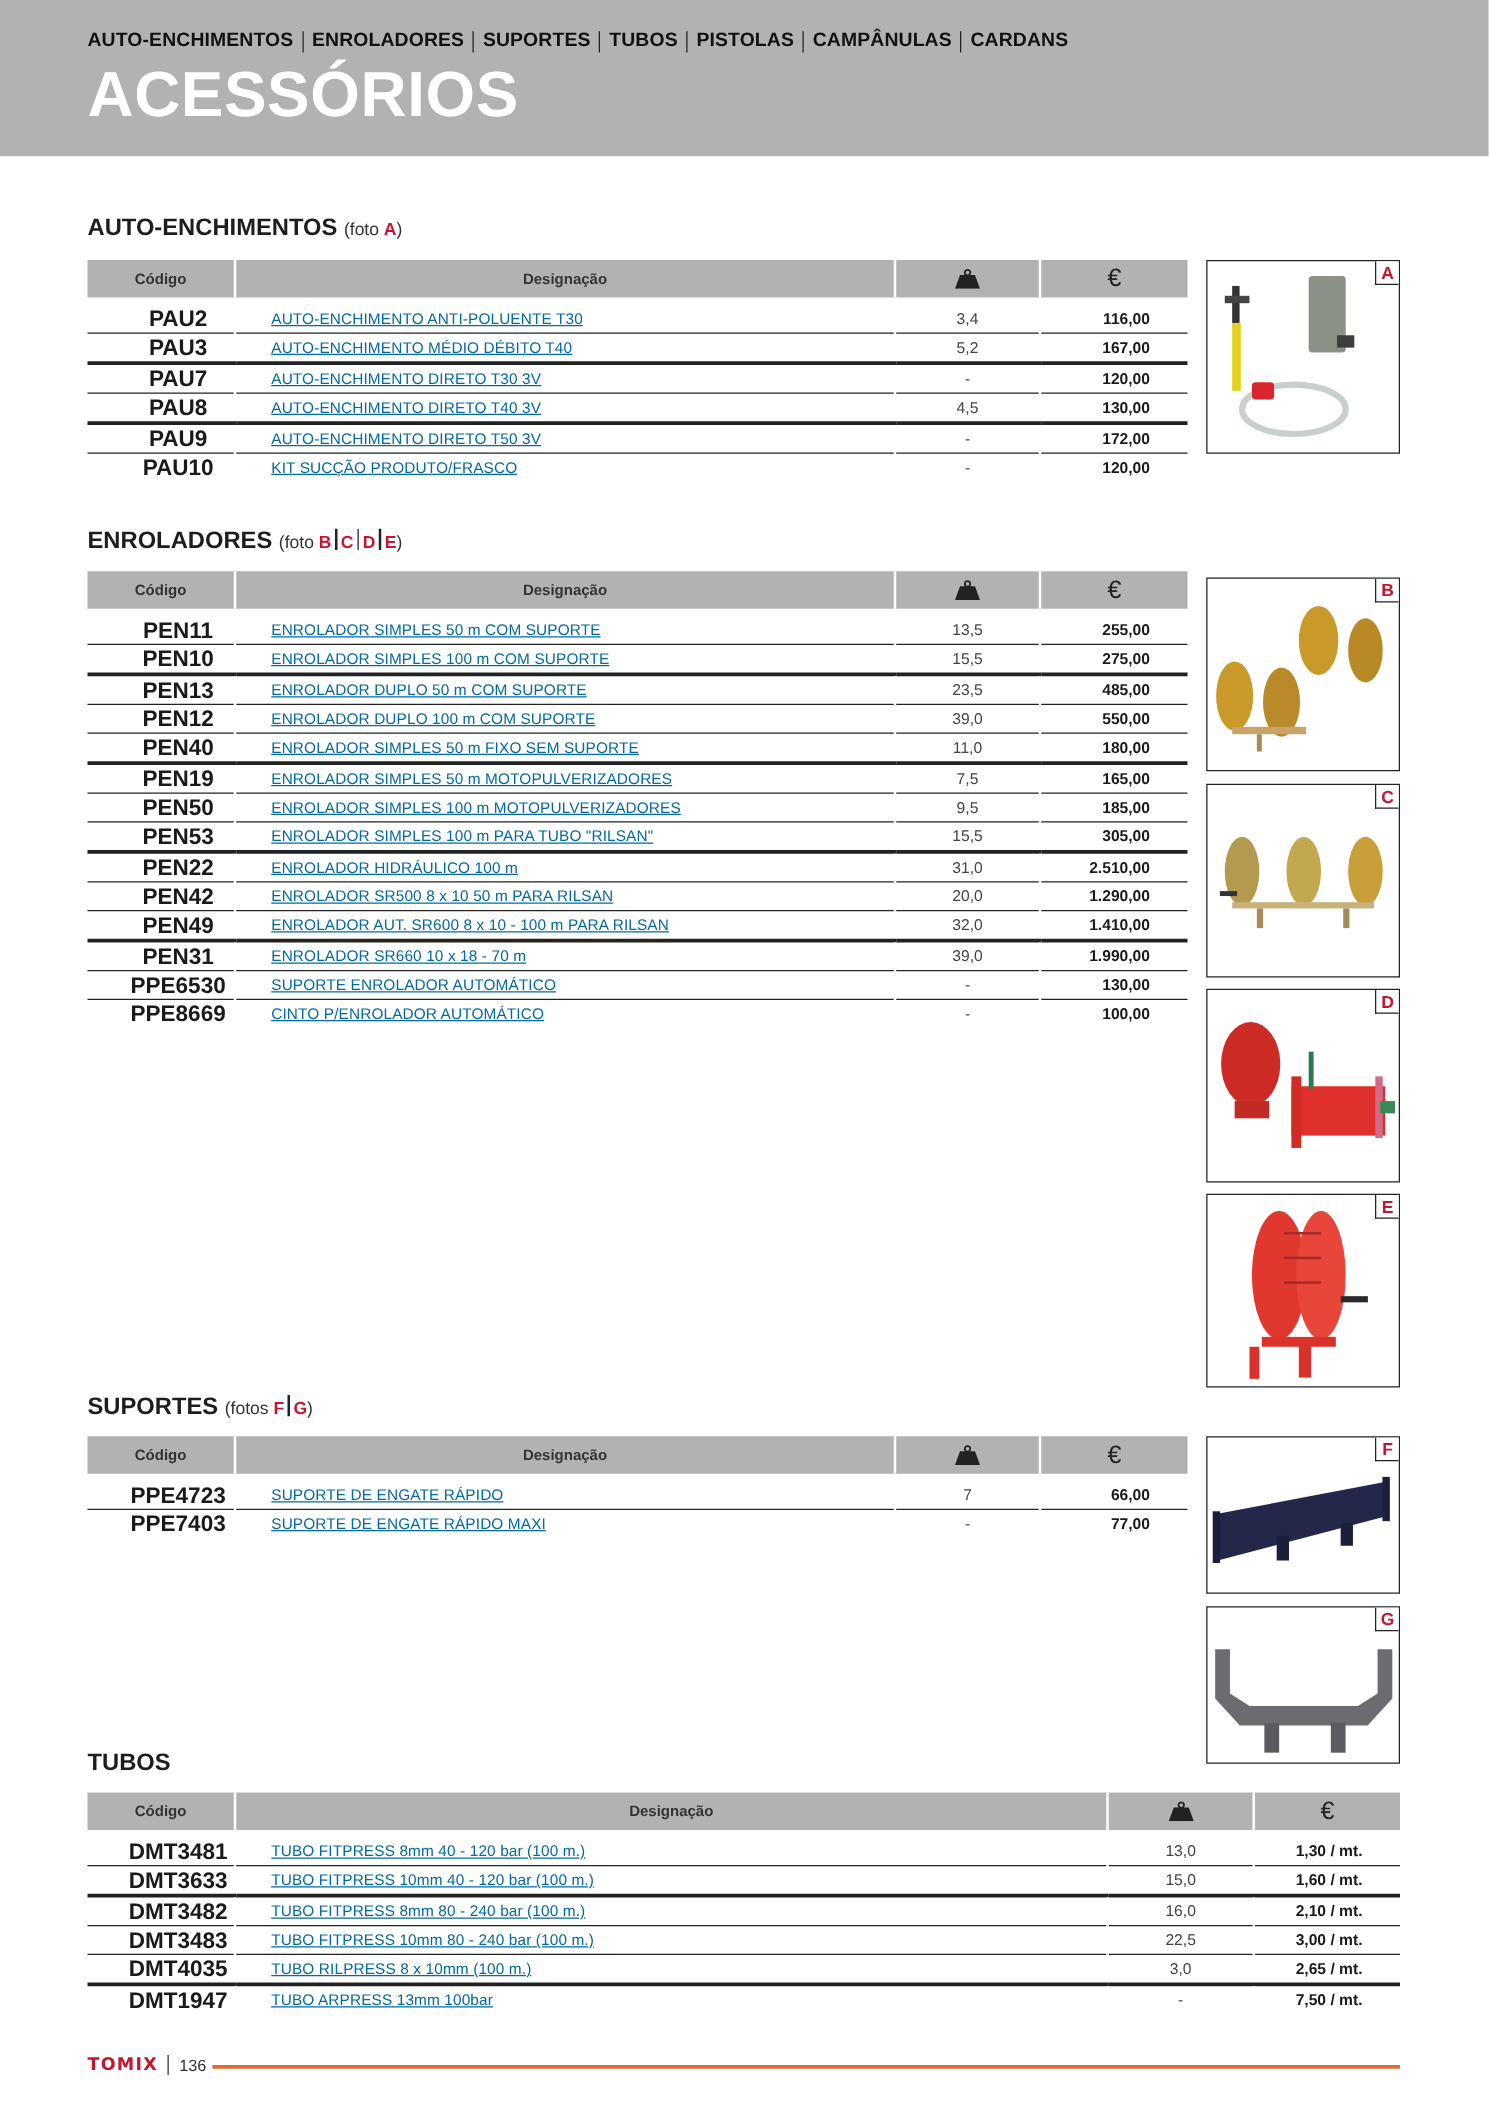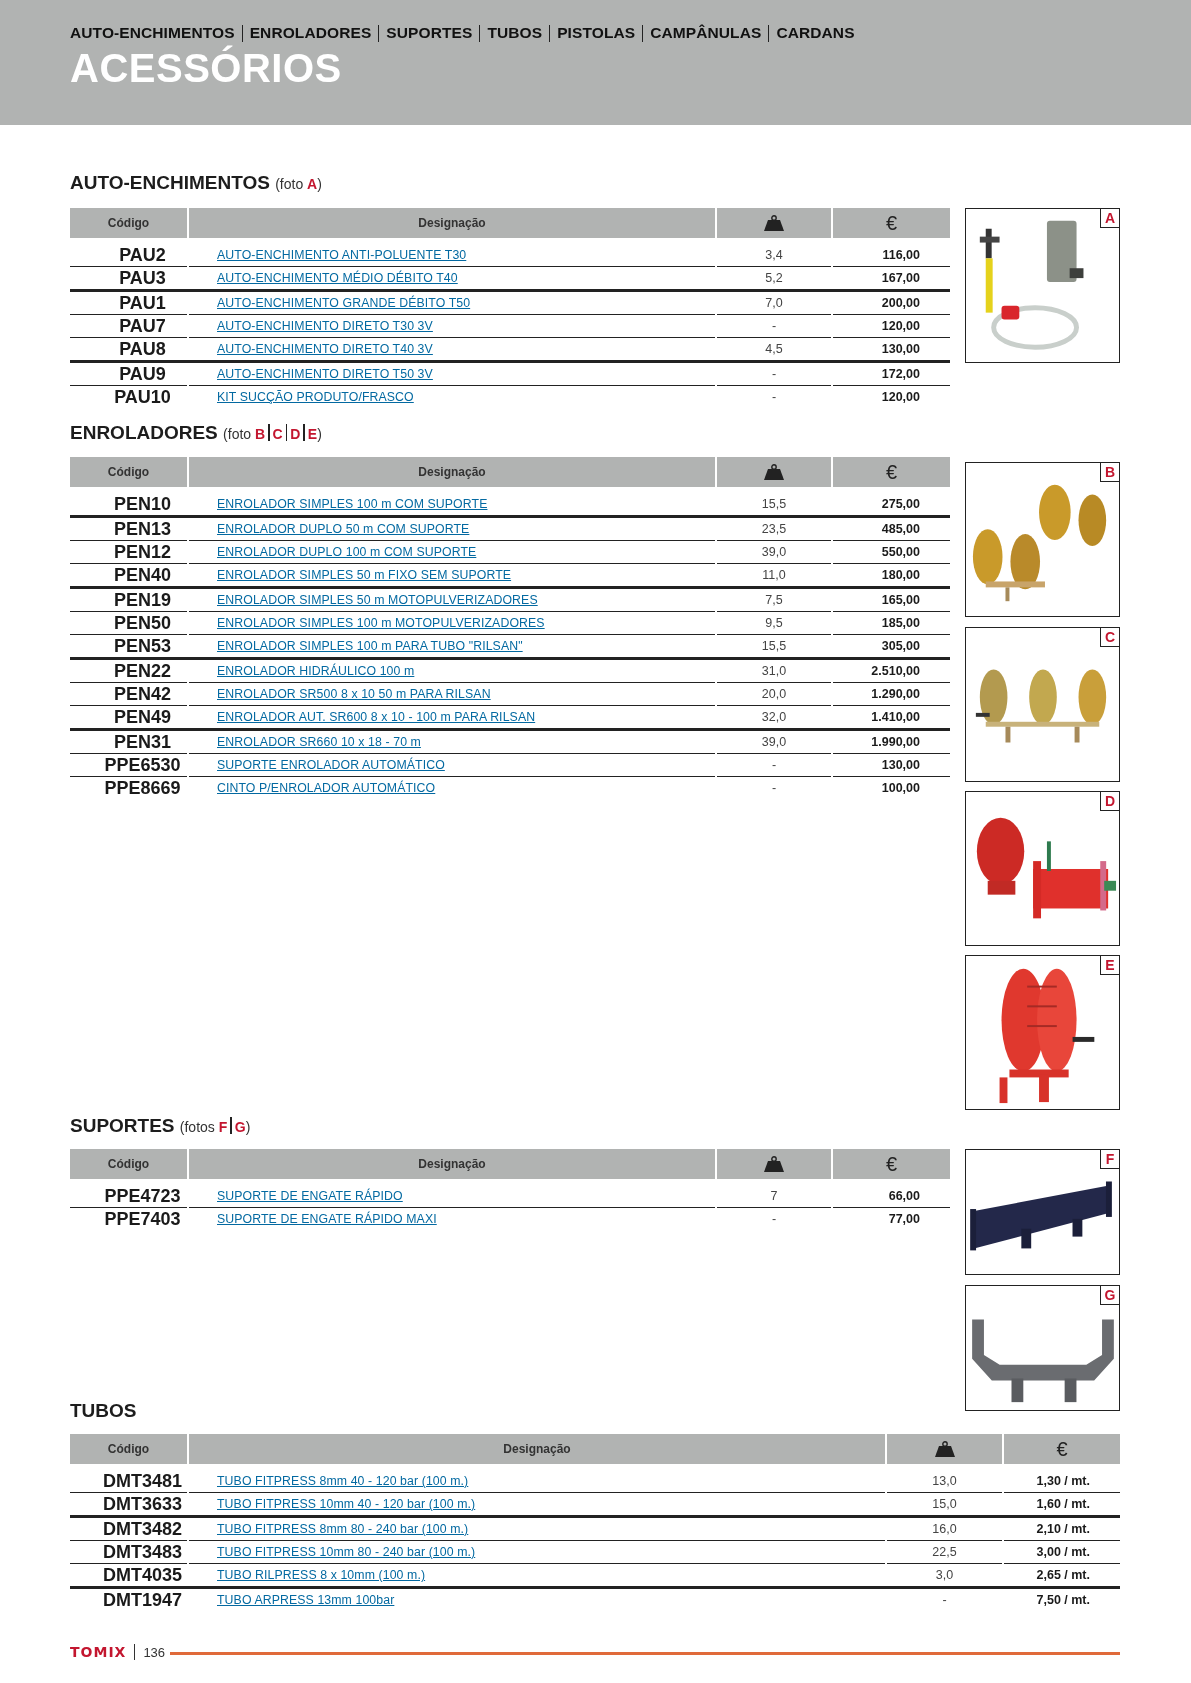--- a/index.html
+++ b/index.html
@@ -2,21 +2,21 @@
 <html><head>
 <meta charset="utf-8">
 <style>
   html, body { margin:0; padding:0; background:#fff; }
   body { width:1191px; height:1683px; position:relative; overflow:hidden;
          font-family:"Liberation Sans", "DejaVu Sans", sans-serif; color:#222; }
   .topband { position:absolute; left:0; top:0; width:1191px; height:125px; background:#b1b3b2; }
   .nav { position:absolute; left:70px; top:24px; font-size:15.5px; font-weight:bold; color:#111;
          display:flex; align-items:center; white-space:nowrap; letter-spacing:0.1px; }
   .nav .sep { display:inline-block; width:1px; height:17px; background:#222; margin:0 7px; }
-  .page-title { position:absolute; left:70px; top:46px; font-size:40px; font-weight:bold; color:#fff; letter-spacing:0.5px; }
+  .page-title { position:absolute; left:70px; top:46px; font-size:51px; font-weight:bold; color:#fff; letter-spacing:0.5px; }
 
   .sec-title { position:absolute; left:70px; font-size:19px; font-weight:bold; color:#1d1d1d; white-space:nowrap; }
   .sec-title .sub { font-size:14px; font-weight:normal; color:#333; }
   .sec-title .ref { color:#c3162f; font-weight:bold; }
   .sec-title .bar { display:inline-block; width:1.5px; height:17px; background:#222; margin:0 3px; vertical-align:-2px; }
 
   table.cat { position:absolute; left:70px; border-collapse:collapse; table-layout:fixed; font-size:12.5px; }
   table.cat th { background:#b1b3b2; height:30px; padding:0; font-size:12px; font-weight:bold; color:#333;
                  border-left:2px solid #fff; text-align:center; }
   table.cat th:first-child { border-left:none;margin-top:24px; }
@@ -92,26 +92,20 @@
         <td class="wt">3,4</td>
         <td class="pr">116,00</td>
       </tr>
       <tr class="thick">
         <td class="code">PAU3</td>
         <td class="desc">AUTO-ENCHIMENTO MÉDIO DÉBITO T40</td>
         <td class="wt">5,2</td>
         <td class="pr">167,00</td>
       </tr>
       <tr>
-        <td class="code">PAU1</td>
-        <td class="desc">AUTO-ENCHIMENTO GRANDE DÉBITO T50</td>
-        <td class="wt">7,0</td>
-        <td class="pr">200,00</td>
-      </tr>
-      <tr>
         <td class="code">PAU7</td>
         <td class="desc">AUTO-ENCHIMENTO DIRETO T30 3V</td>
         <td class="wt">-</td>
         <td class="pr">120,00</td>
       </tr>
       <tr class="thick">
         <td class="code">PAU8</td>
         <td class="desc">AUTO-ENCHIMENTO DIRETO T40 3V</td>
         <td class="wt">4,5</td>
         <td class="pr">130,00</td>
@@ -159,20 +153,26 @@
         <th><svg class="weight-icon" viewBox="0 0 22 16">
             <circle cx="11" cy="3" r="2.2" fill="none" stroke="#222" stroke-width="1.4"></circle>
             <polygon points="5,5 17,5 21,16 1,16" fill="#222"></polygon>
           </svg></th>
         <th><span class="euro-icon">€</span></th>
       </tr>
     </thead>
     <tbody>
       <tr class="spacer">
         <td colspan="4"></td>
+      </tr>
+      <tr>
+        <td class="code">PEN11</td>
+        <td class="desc">ENROLADOR SIMPLES 50 m COM SUPORTE</td>
+        <td class="wt">13,5</td>
+        <td class="pr">255,00</td>
       </tr>
       <tr class="thick">
         <td class="code">PEN10</td>
         <td class="desc">ENROLADOR SIMPLES 100 m COM SUPORTE</td>
         <td class="wt">15,5</td>
         <td class="pr">275,00</td>
       </tr>
       <tr>
         <td class="code">PEN13</td>
         <td class="desc">ENROLADOR DUPLO 50 m COM SUPORTE</td>

